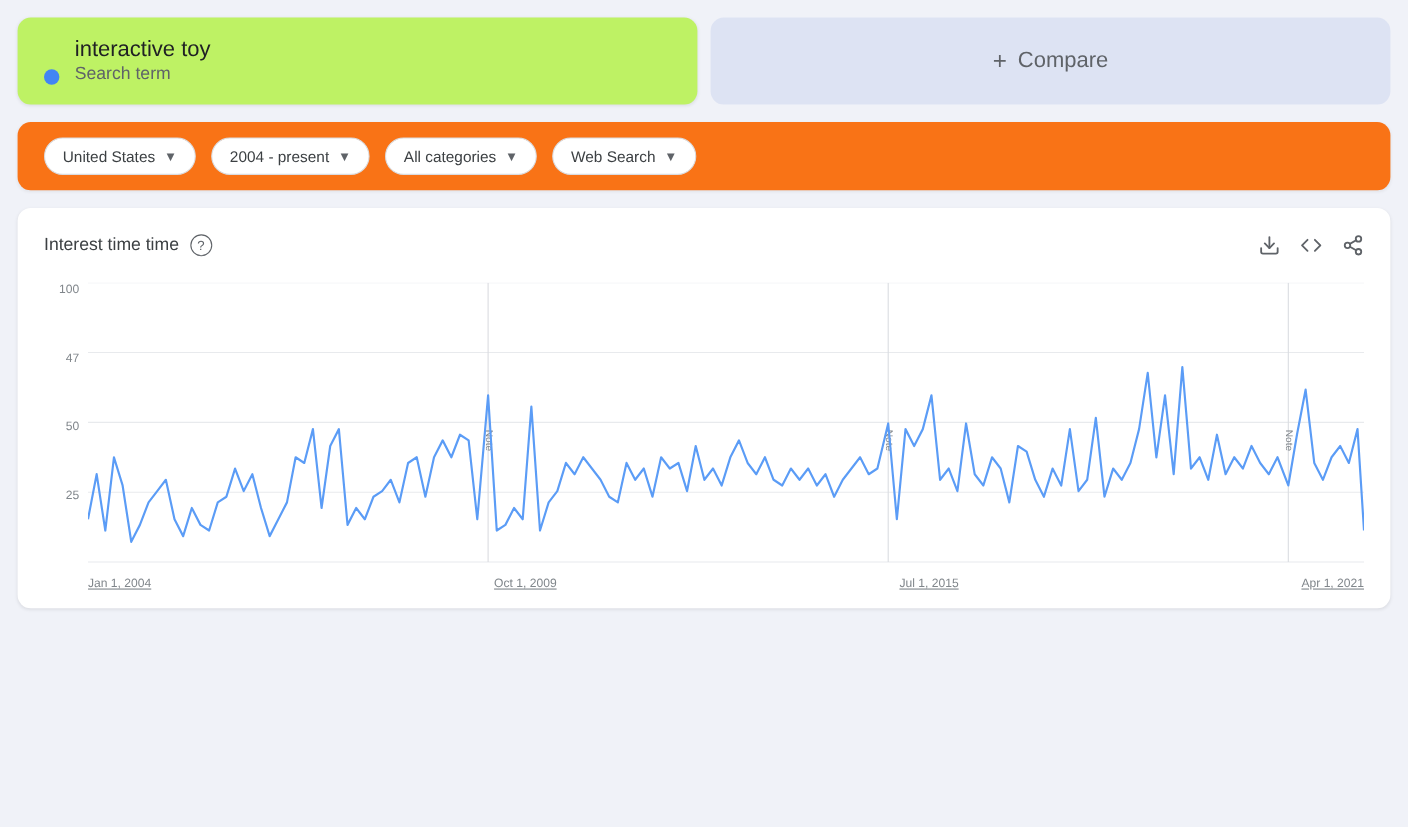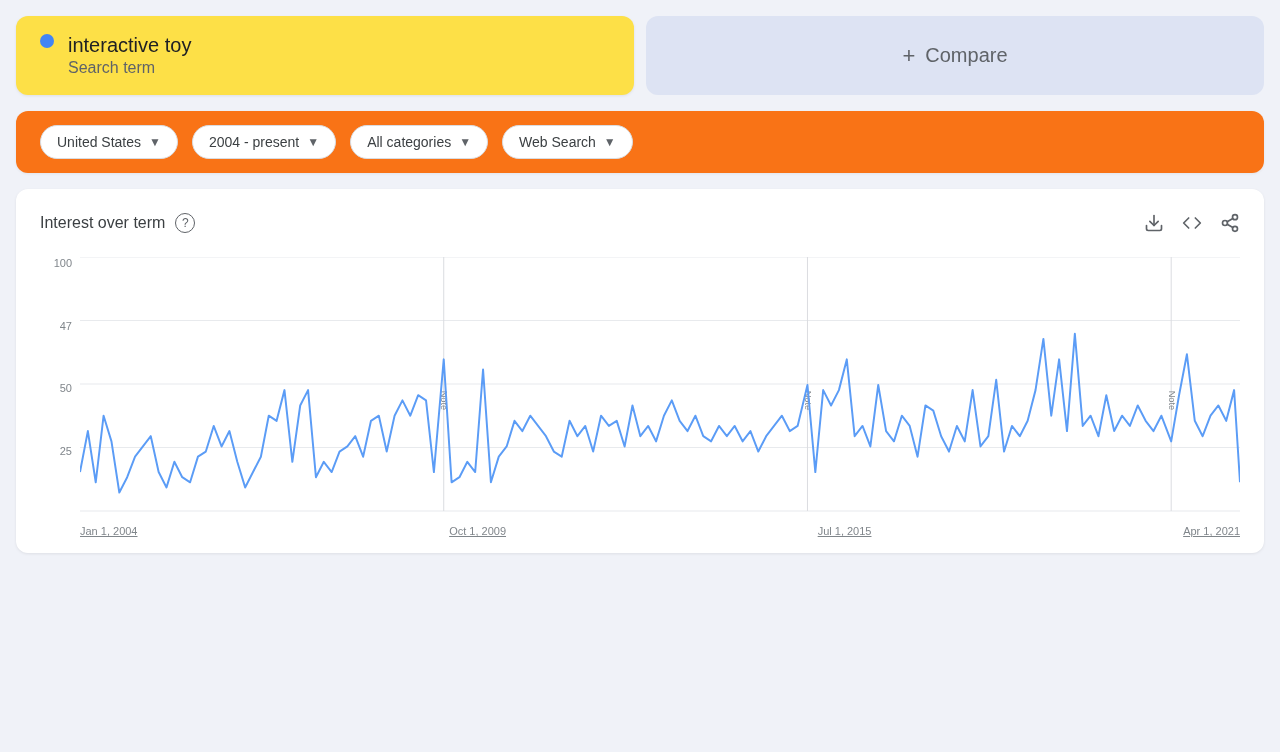--- a/index.html
+++ b/index.html
@@ -8,26 +8,26 @@
       font-family: 'Google Sans', Arial, sans-serif;
       min-height: 752px;
       padding: 16px;
     }
     .top-row {
       display: flex;
       gap: 12px;
       margin-bottom: 16px;
     }
     .search-card {
-      background: #fde047;
+      background: #bef264;
       border-radius: 12px;
       padding: 18px 24px;
       flex: 0 0 calc(50% - 6px);
       display: flex;
-      align-items: flex-start;
+      align-items: flex-end;
       gap: 14px;
       box-shadow: 0 1px 3px rgba(0,0,0,0.08);
     }
     .search-dot {
       width: 14px;
       height: 14px;
       border-radius: 50%;
       background: #4285f4;
       flex-shrink: 0;
     }
@@ -228,21 +228,21 @@
   </button>
   <button class="filter-btn">
     <span>Web Search</span>
     <span class="chevron">▼</span>
   </button>
 </div>
 
 <div class="chart-card">
   <div class="chart-header">
     <div class="chart-title-row">
-      <span class="chart-title">Interest over term</span>
+      <span class="chart-title">Interest time time</span>
       <div class="help-icon">?</div>
     </div>
     <div class="chart-actions">
       <button class="chart-action-btn">
         <svg width="20" height="20" viewBox="0 0 24 24" fill="none" stroke="#5f6368" stroke-width="2" stroke-linecap="round" stroke-linejoin="round">
           <path d="M21 15v4a2 2 0 0 1-2 2H5a2 2 0 0 1-2-2v-4"></path>
           <polyline points="7 10 12 15 17 10"></polyline>
           <line x1="12" y1="15" x2="12" y2="3"></line>
         </svg>
       </button>

